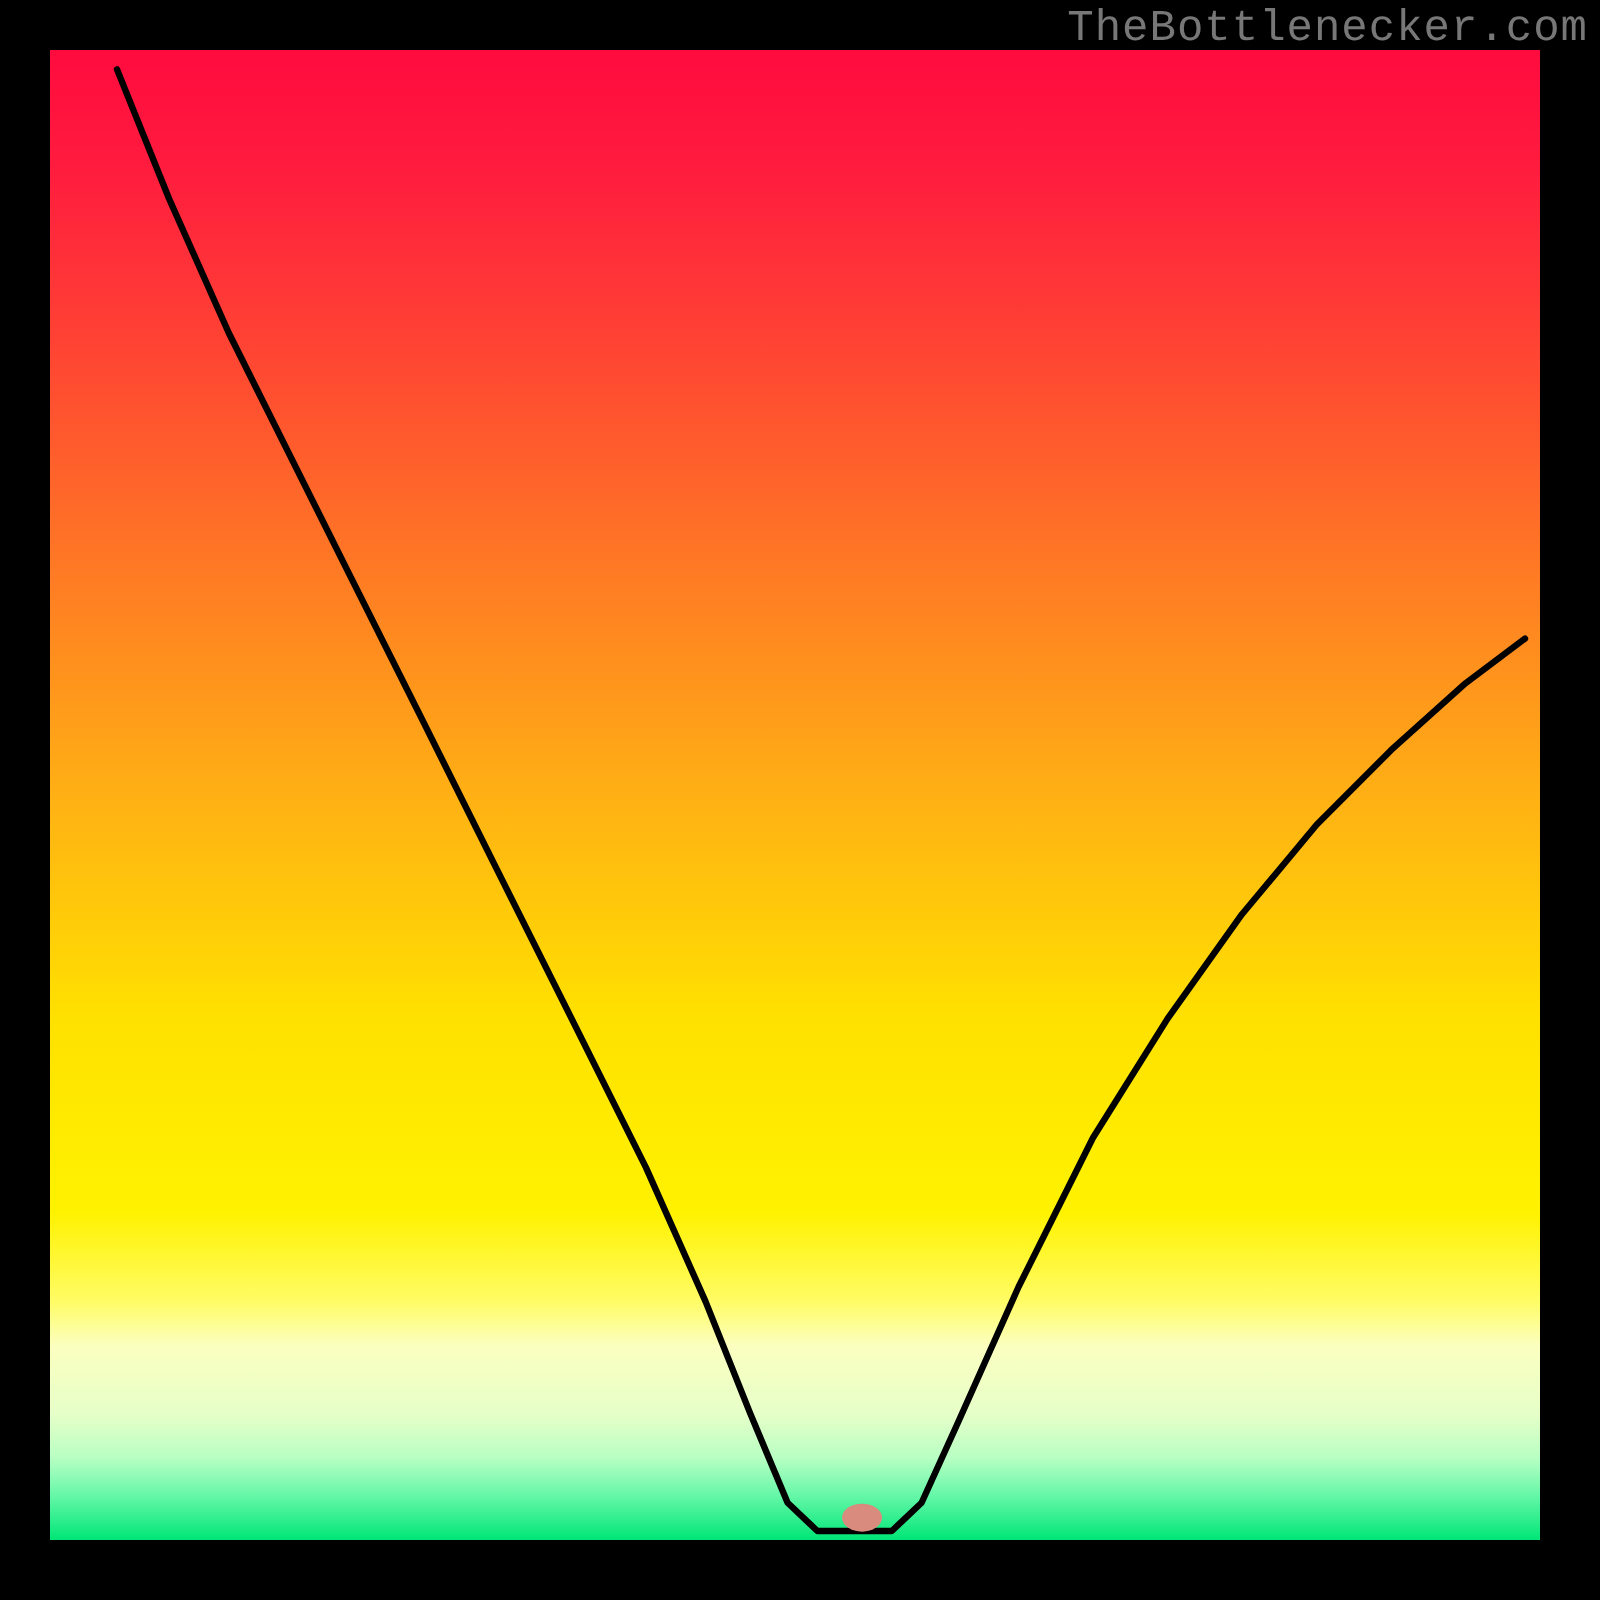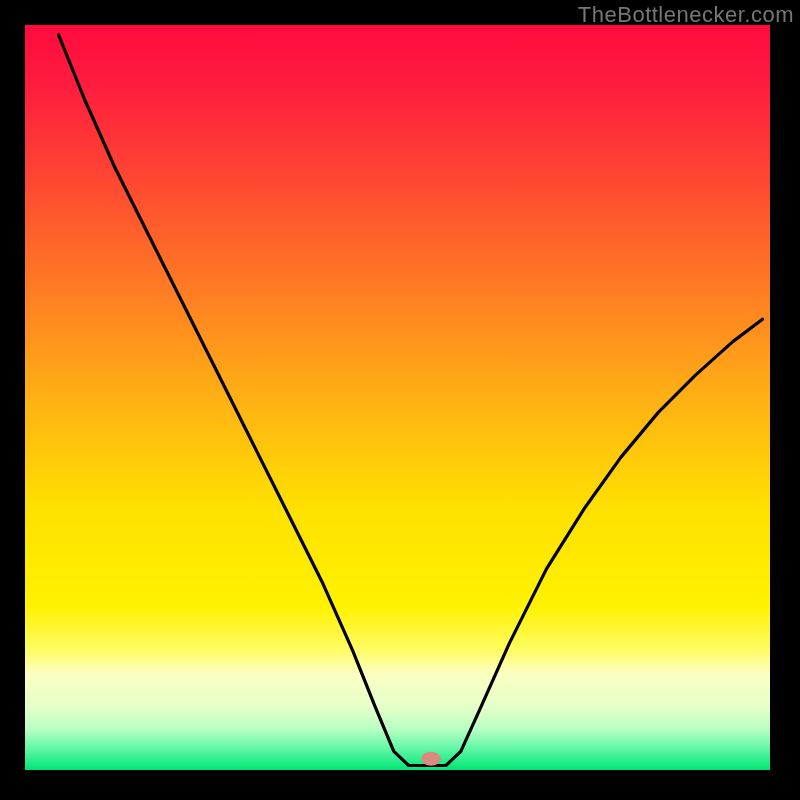--- a/index.html
+++ b/index.html
@@ -14,21 +14,21 @@
     position: relative;
     width: 800px;
     height: 800px;
     background: #000;
   }
   .watermark {
     position: absolute;
     top: 2px;
     right: 6px;
     color: #777;
-    font-family: Liberation Sans, sans-serif;
+    font-family: Liberation Mono, monospace;
     font-size: 22px;
     letter-spacing: 0.5px;
     z-index: 10;
   }
   svg {
     position: absolute;
     left: 0;
     top: 0;
   }
 </style>

